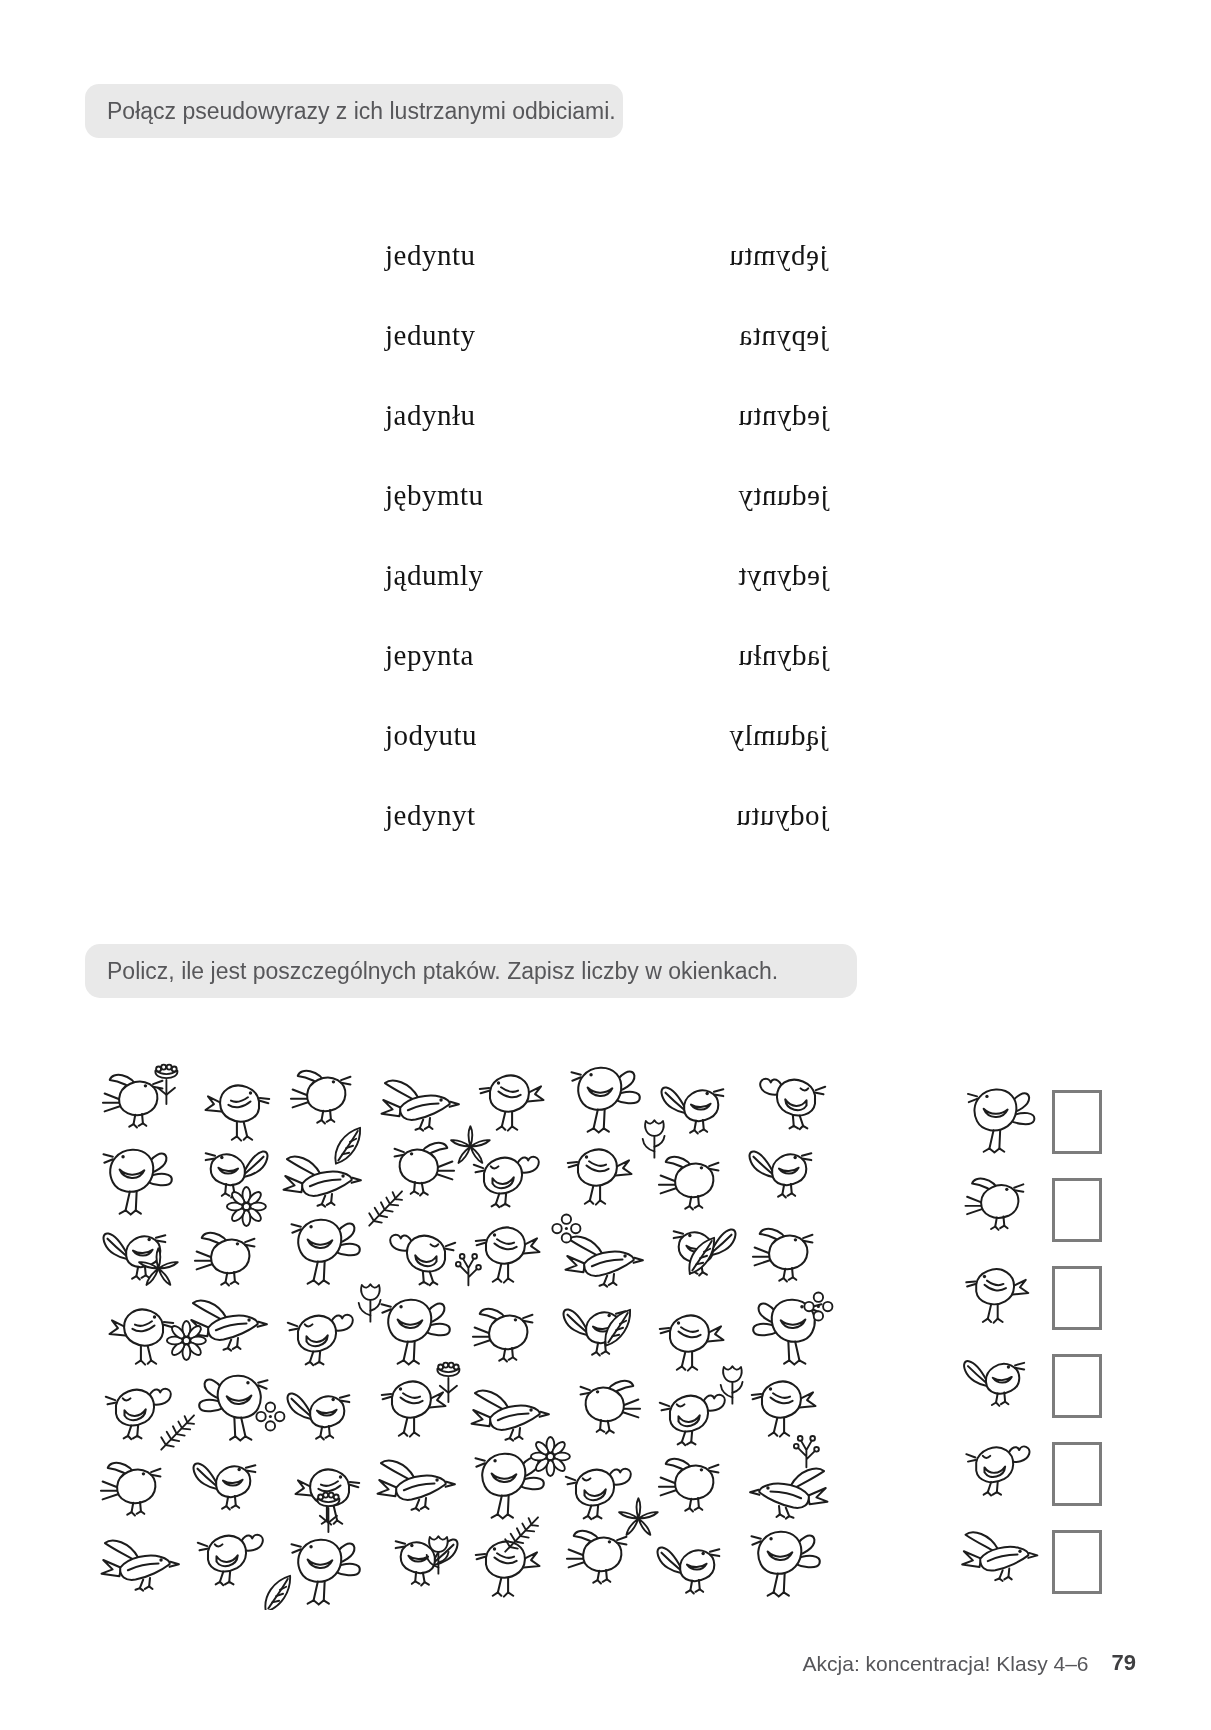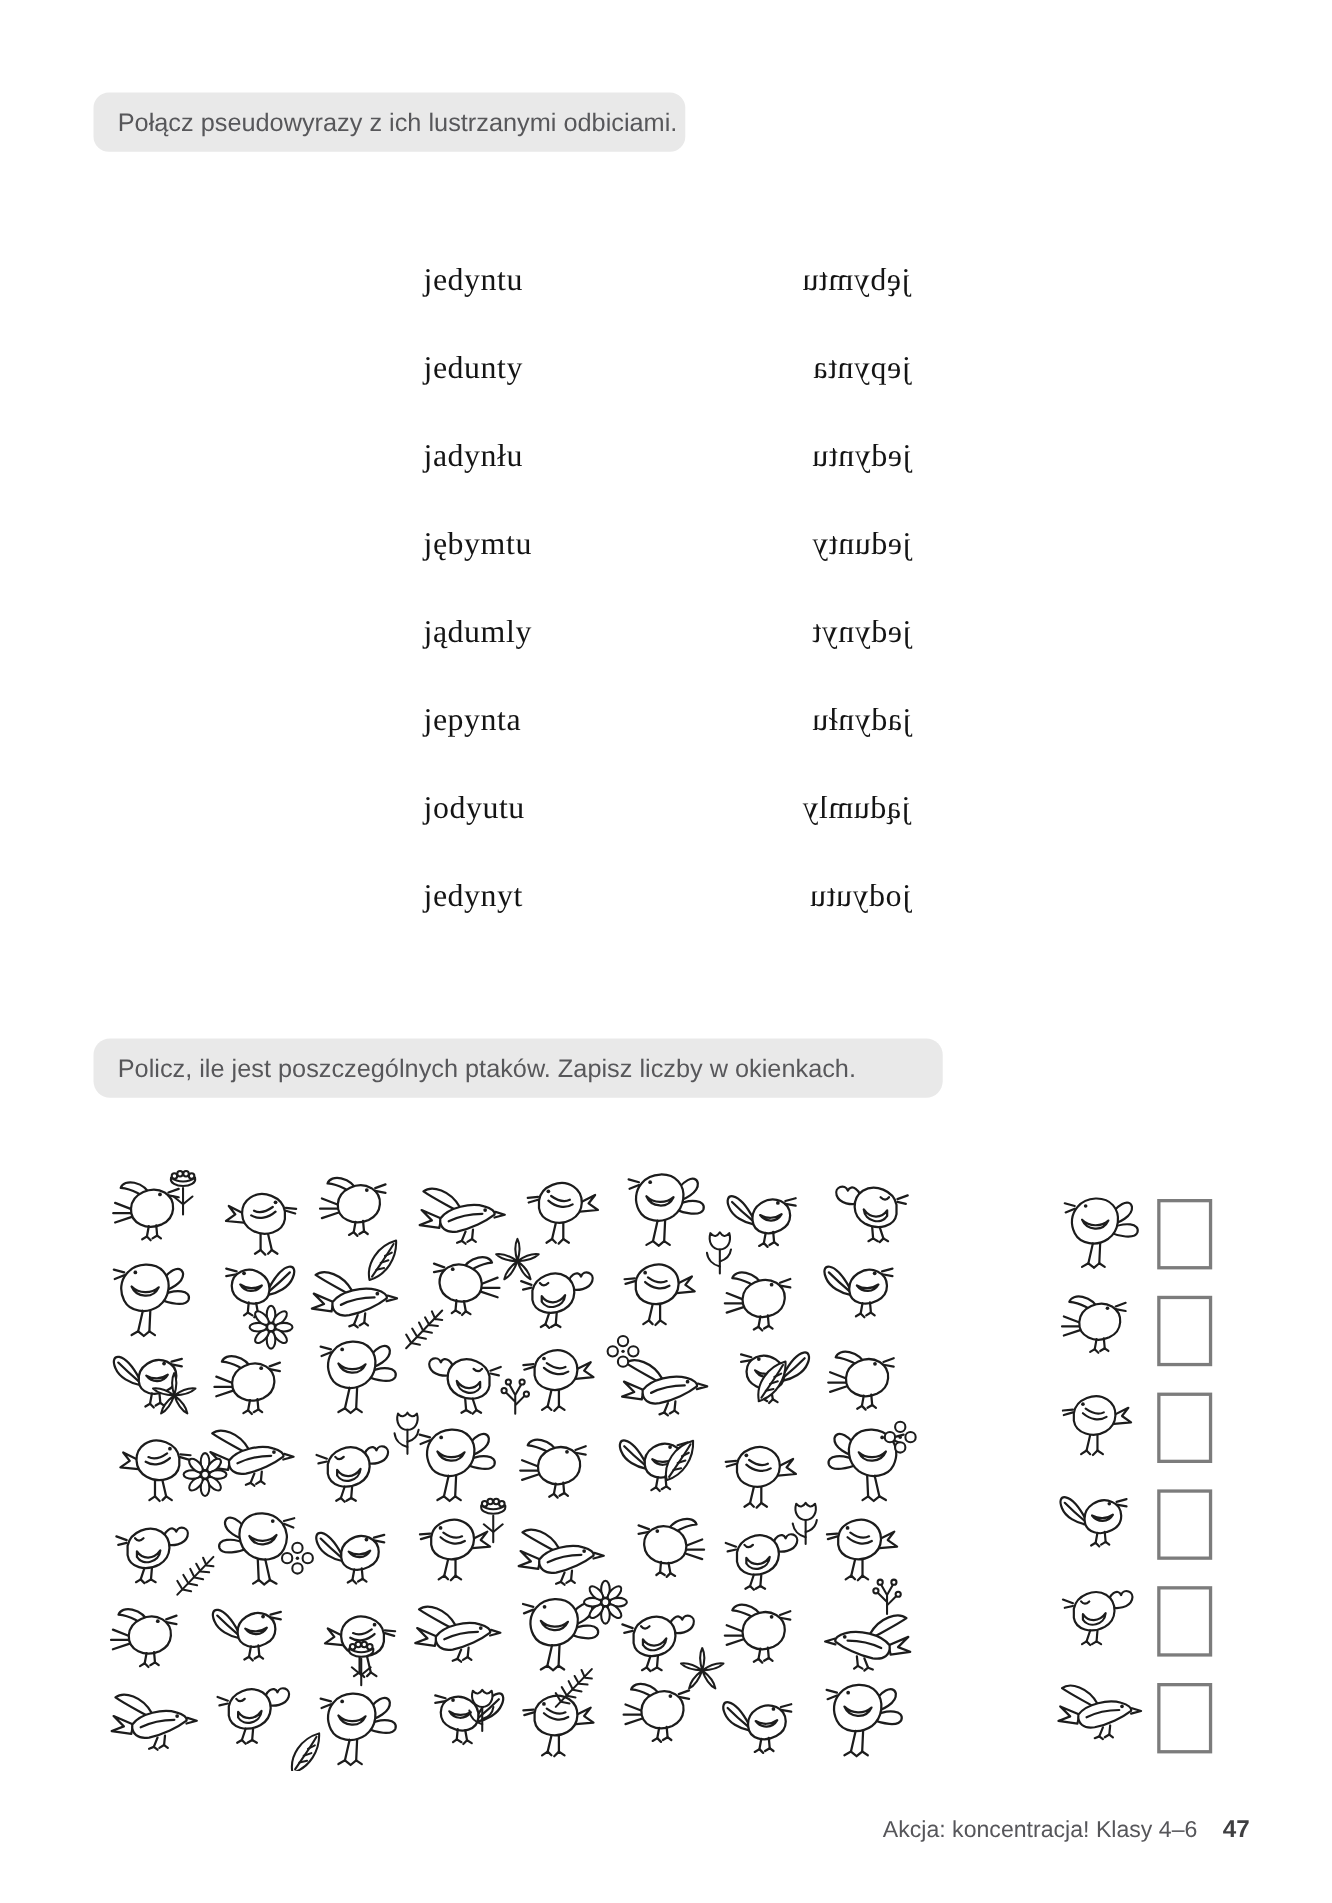--- a/index.html
+++ b/index.html
@@ -331,16 +331,16 @@
       <div class="legend-row">
         <svg viewBox="0 0 100 92" class="legend-bird">
           <use href="#sym-glide" xlink:href="#sym-glide"></use>
         </svg>
         <div class="answer-box"></div>
       </div>
     </div>
 
   <div class="footer">
     <span>Akcja: koncentracja! Klasy 4–6</span>
-    <span class="pagenum">47</span>
+    <span class="pagenum">79</span>
   </div>
 
 </div>
 
 </body></html>

